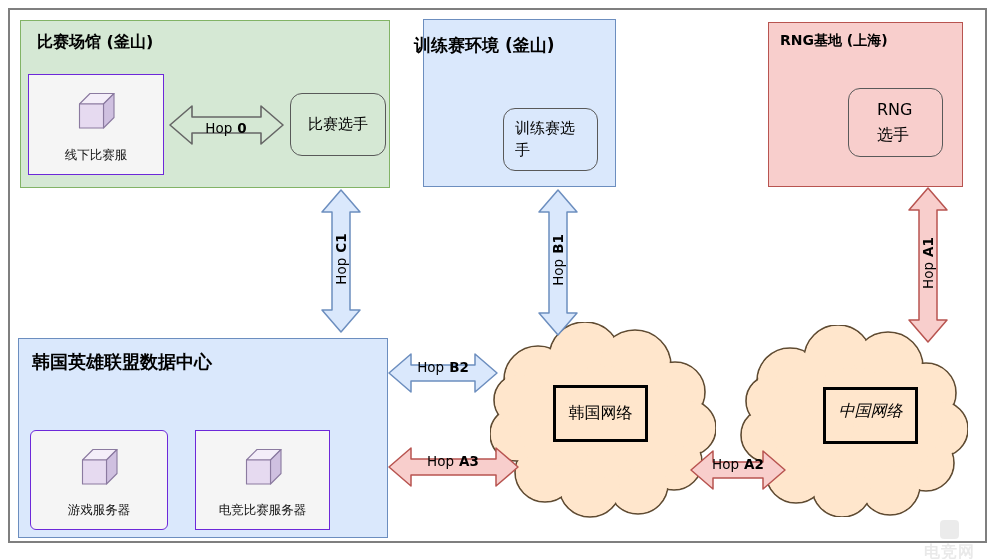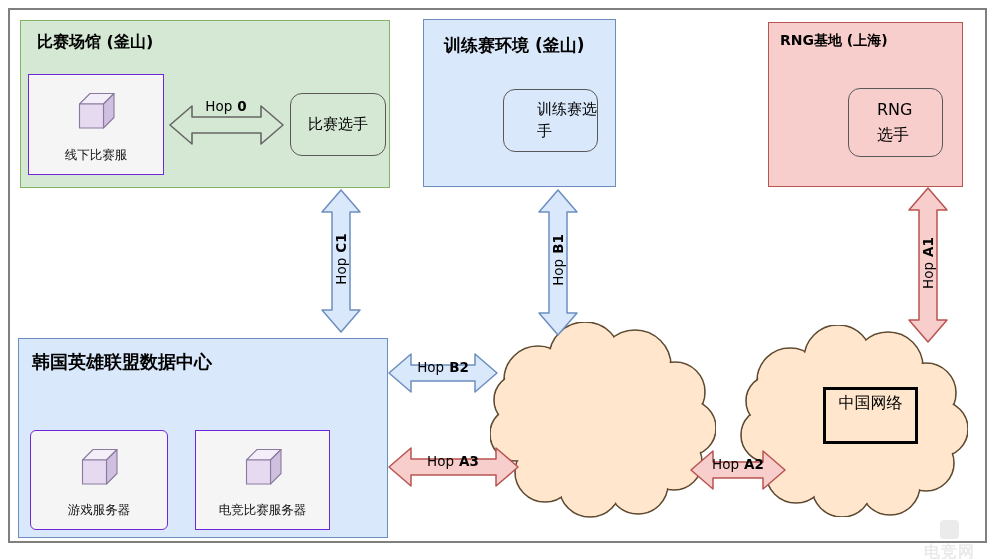--- a/index.html
+++ b/index.html
@@ -11,51 +11,51 @@
   
   #frame{left:8px;top:8px;width:975px;height:531px;border:2px solid #7f7f7f;}
   
   .panel{box-sizing:border-box;border:1px solid;}
   .panel-title{position:absolute;font-weight:bold;white-space:nowrap;}
   #venue-panel{left:20px;top:20px;width:370px;height:168px;background:#d5e8d4;border-color:#82b366;}
   #training-panel{left:423px;top:19px;width:193px;height:168px;background:#dae8fc;border-color:#6c8ebf;}
   #rng-panel{left:768px;top:22px;width:195px;height:165px;background:#f8cecc;border-color:#b85450;}
   #dc-panel{left:18px;top:338px;width:370px;height:200px;background:#dae8fc;border-color:#6c8ebf;}
   #venue-title{left:37px;top:32px;font-size:16px;}
-  #training-title{left:444px;top:34px;font-size:17px;}
+  #training-title{left:414px;top:34px;font-size:17px;}
   #rng-title{left:780px;top:32px;font-size:14px;}
   #dc-title{left:32px;top:350px;font-size:18px;}
   
   .server-box{box-sizing:border-box;background:#f5f5f5;border:1px solid #6d28d9;}
   .server-box .cube{position:absolute;left:50%;transform:translateX(-50%);top:12px;}
   .server-label{position:absolute;left:0;right:0;bottom:10px;text-align:center;font-size:12.5px;color:#111;}
   #venue-server-box{left:28px;top:74px;width:136px;height:101px;}
   #game-server-box{left:30px;top:430px;width:138px;height:100px;border-radius:6px;}
   #esports-server-box{left:195px;top:430px;width:135px;height:100px;}
   
   .player-box{box-sizing:border-box;border:1.5px solid #595959;border-radius:12px;display:flex;align-items:center;}
   .player-label{white-space:pre-line;line-height:1.45;}
   #venue-players{left:290px;top:93px;width:96px;height:63px;background:#d5e8d4;justify-content:center;}
   #venue-players .player-label{font-size:15px;}
-  #training-players{left:503px;top:89px;width:95px;height:63px;background:#dae8fc;padding-left:11px;justify-content:flex-end;}
+  #training-players{left:503px;top:108px;width:95px;height:63px;background:#dae8fc;padding-left:11px;}
   #training-players .player-label{font-size:15px;text-align:left;}
   #rng-players{left:848px;top:88px;width:95px;height:69px;background:#f8cecc;padding-left:13px;}
   #rng-players .player-label{font-size:16px;text-align:left;line-height:1.55;margin-left:15px;}
   
   svg.arrow{position:absolute;overflow:visible;}
   .hop-label{position:absolute;font-size:13.5px;color:#000;text-align:center;white-space:nowrap;}
   .hop-label .hop-prefix{margin-right:5px;}
   .hop-label .hop-code{font-weight:bold;}
   .hop-label.vert{width:120px;transform:rotate(-90deg);}
   
   svg.cloud{position:absolute;}
   .cloud-label-box{box-sizing:border-box;border:3px solid #000;}
   .cloud-label-text{font-size:16px;color:#000;text-align:center;}
   #korea-label-box{left:553px;top:385px;width:95px;height:57px;display:flex;align-items:center;justify-content:center;}
-  #china-label-box{left:823px;top:387px;width:95px;height:57px;padding-top:3px;display:flex;align-items:flex-start;justify-content:center;}
+  #china-label-box{left:823px;top:387px;width:95px;height:57px;padding-top:11px;display:flex;align-items:flex-start;justify-content:center;font-style:italic;}
   
   #watermark{left:924px;top:520px;display:flex;align-items:center;gap:3px;opacity:0.45;flex-direction:column;}
   #watermark .wm-icon{width:19px;height:19px;border-radius:4px;background:#d4d4d4;}
   #watermark .wm-text{font-size:16px;font-weight:bold;color:#d0d0d0;letter-spacing:1px;white-space:nowrap;}
 </style>
 </head>
 <body>
 
 <div id="canvas">
 
@@ -71,21 +71,21 @@
         <polygon points="42,22 56,8 56,40 42,54" fill="#cfc0e0"></polygon>
         <polygon points="10,22 42,22 42,54 10,54" fill="#e6daf0"></polygon>
       </g>
     </svg>
     <div class="server-label">线下比赛服</div>
   </div>
 
   <svg class="arrow abs" style="left:170px;top:105px" width="113" height="40">
     <polygon points="0,20 22,1 22,12 91,12 91,1 113,20 91,39 91,28 22,28 22,39" fill="none" stroke="#666666" stroke-width="1.6" stroke-linejoin="round"></polygon>
   </svg>
-  <div class="hop-label abs" style="left:186px;top:98px;width:80px">
+  <div class="hop-label abs" style="left:186px;top:120px;width:80px">
     <span class="hop-prefix">Hop</span><span class="hop-code">0</span>
   </div>
 
   <div id="venue-players" class="abs player-box">
     <div class="player-label">比赛选手</div>
   </div>
 
   <div id="training-panel" class="abs panel"></div>
   <div id="training-title" class="panel-title">训练赛环境 (釜山)</div>
   <div id="training-players" class="abs player-box">
@@ -152,20 +152,23 @@
       <circle cx="148" cy="162" r="29"></circle>
         <circle cx="100" cy="164" r="30"></circle>
         <circle cx="55" cy="150" r="29"></circle>
       <circle cx="27" cy="112" r="26"></circle>
         <circle cx="30" cy="78" r="25"></circle>
       <circle cx="112" cy="100" r="56"></circle>
         <circle cx="70" cy="102" r="42"></circle>
         <circle cx="158" cy="102" r="42"></circle>
     </g>
   </svg>
+  <div id="korea-label-box" class="abs cloud-label-box">
+    <div class="cloud-label-text">韩国网络</div>
+  </div>
 
   <svg class="cloud" style="left:740px;top:325px" width="228" height="192" viewBox="0 0 228 192">
     <g fill="#ffe6cc" stroke="#5f4b32" stroke-width="1.6">
       <circle cx="50" cy="56" r="33"></circle>
         <circle cx="98" cy="34" r="34"></circle>
         <circle cx="148" cy="42" r="35"></circle>
       <circle cx="186" cy="68" r="30"></circle>
         <circle cx="200" cy="104" r="28"></circle>
         <circle cx="186" cy="138" r="28"></circle>
       <circle cx="150" cy="160" r="30"></circle>

